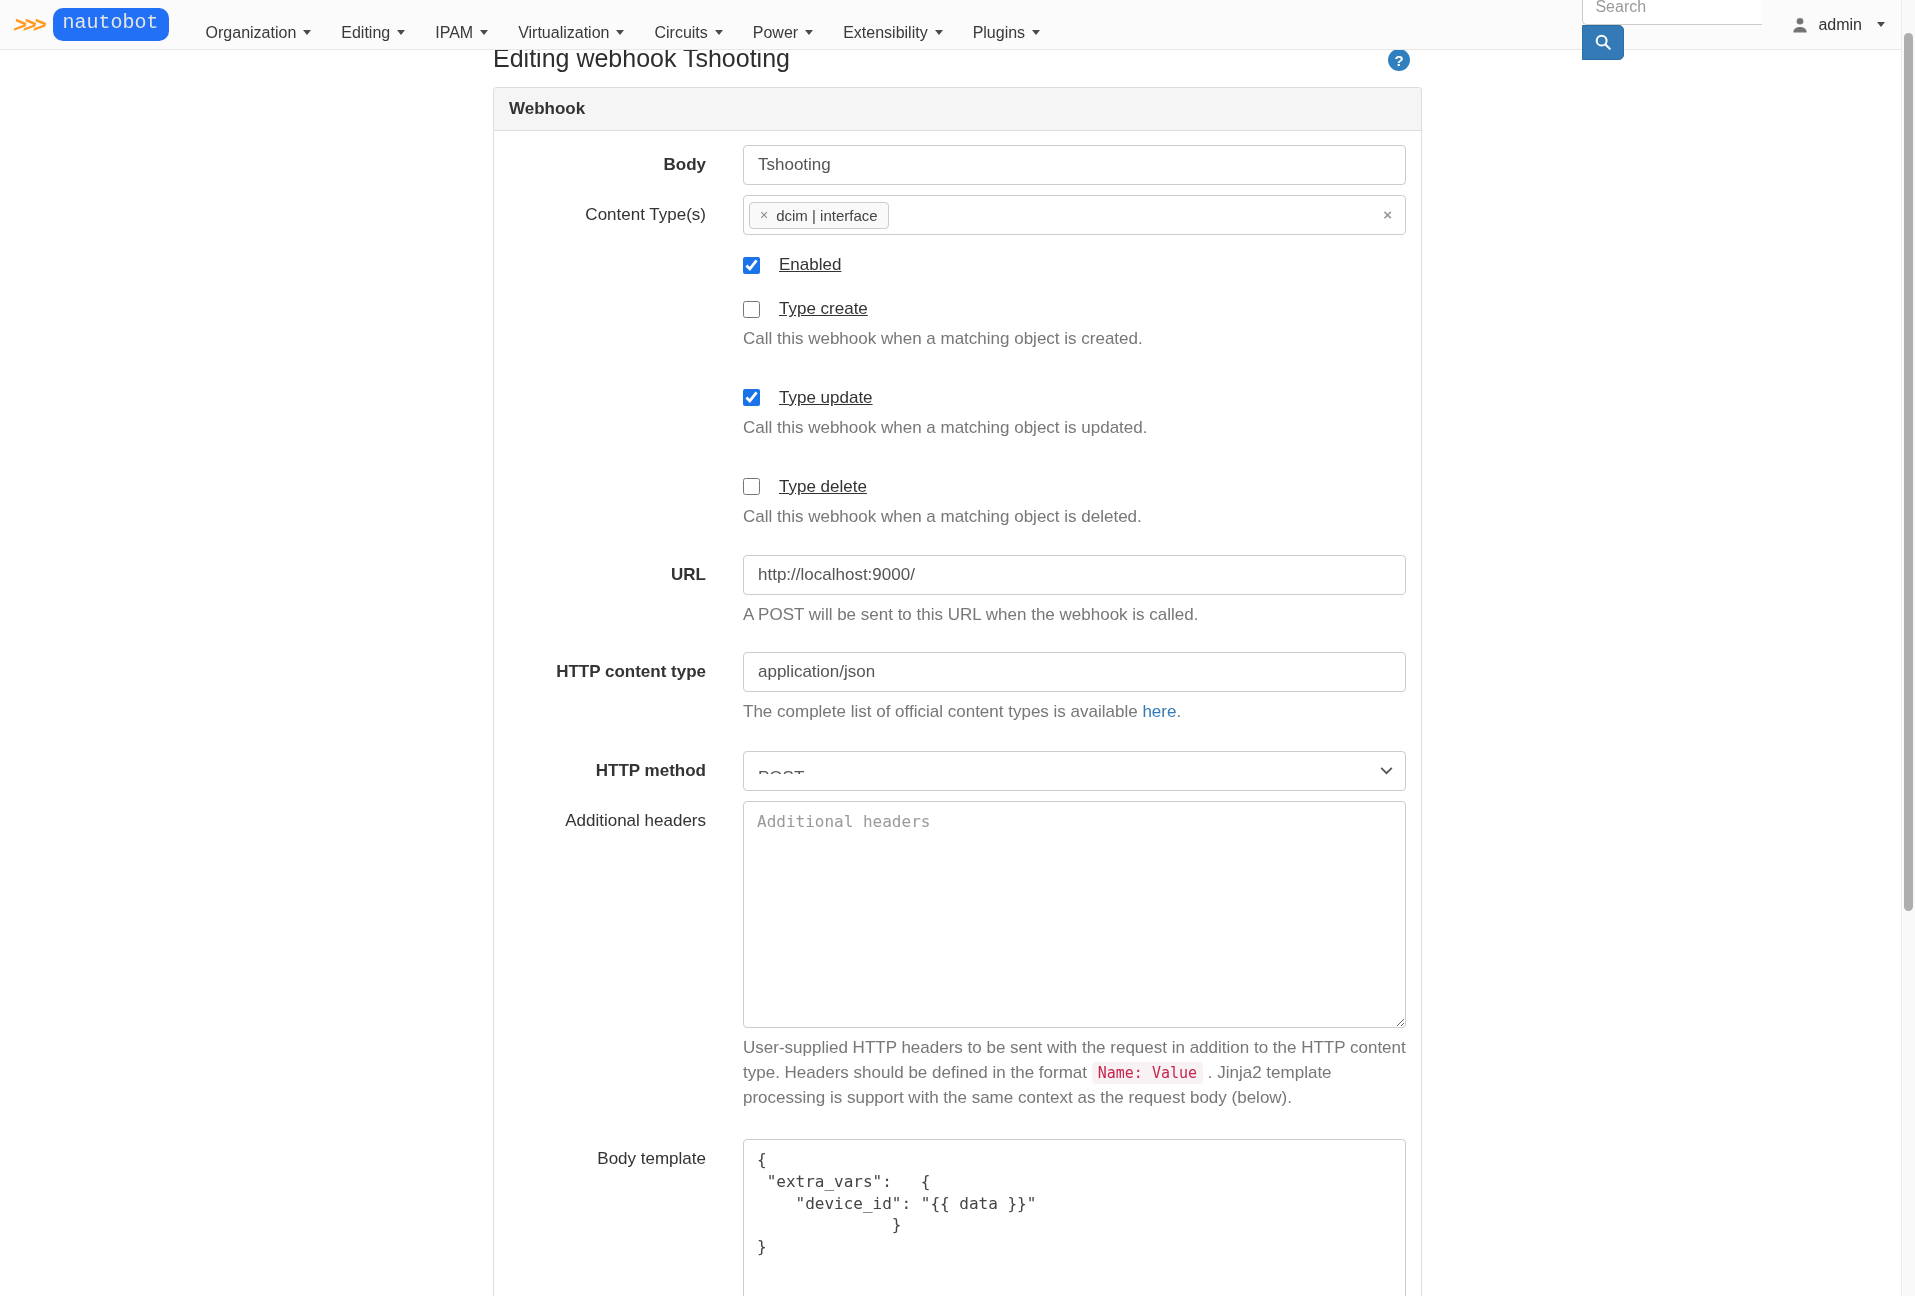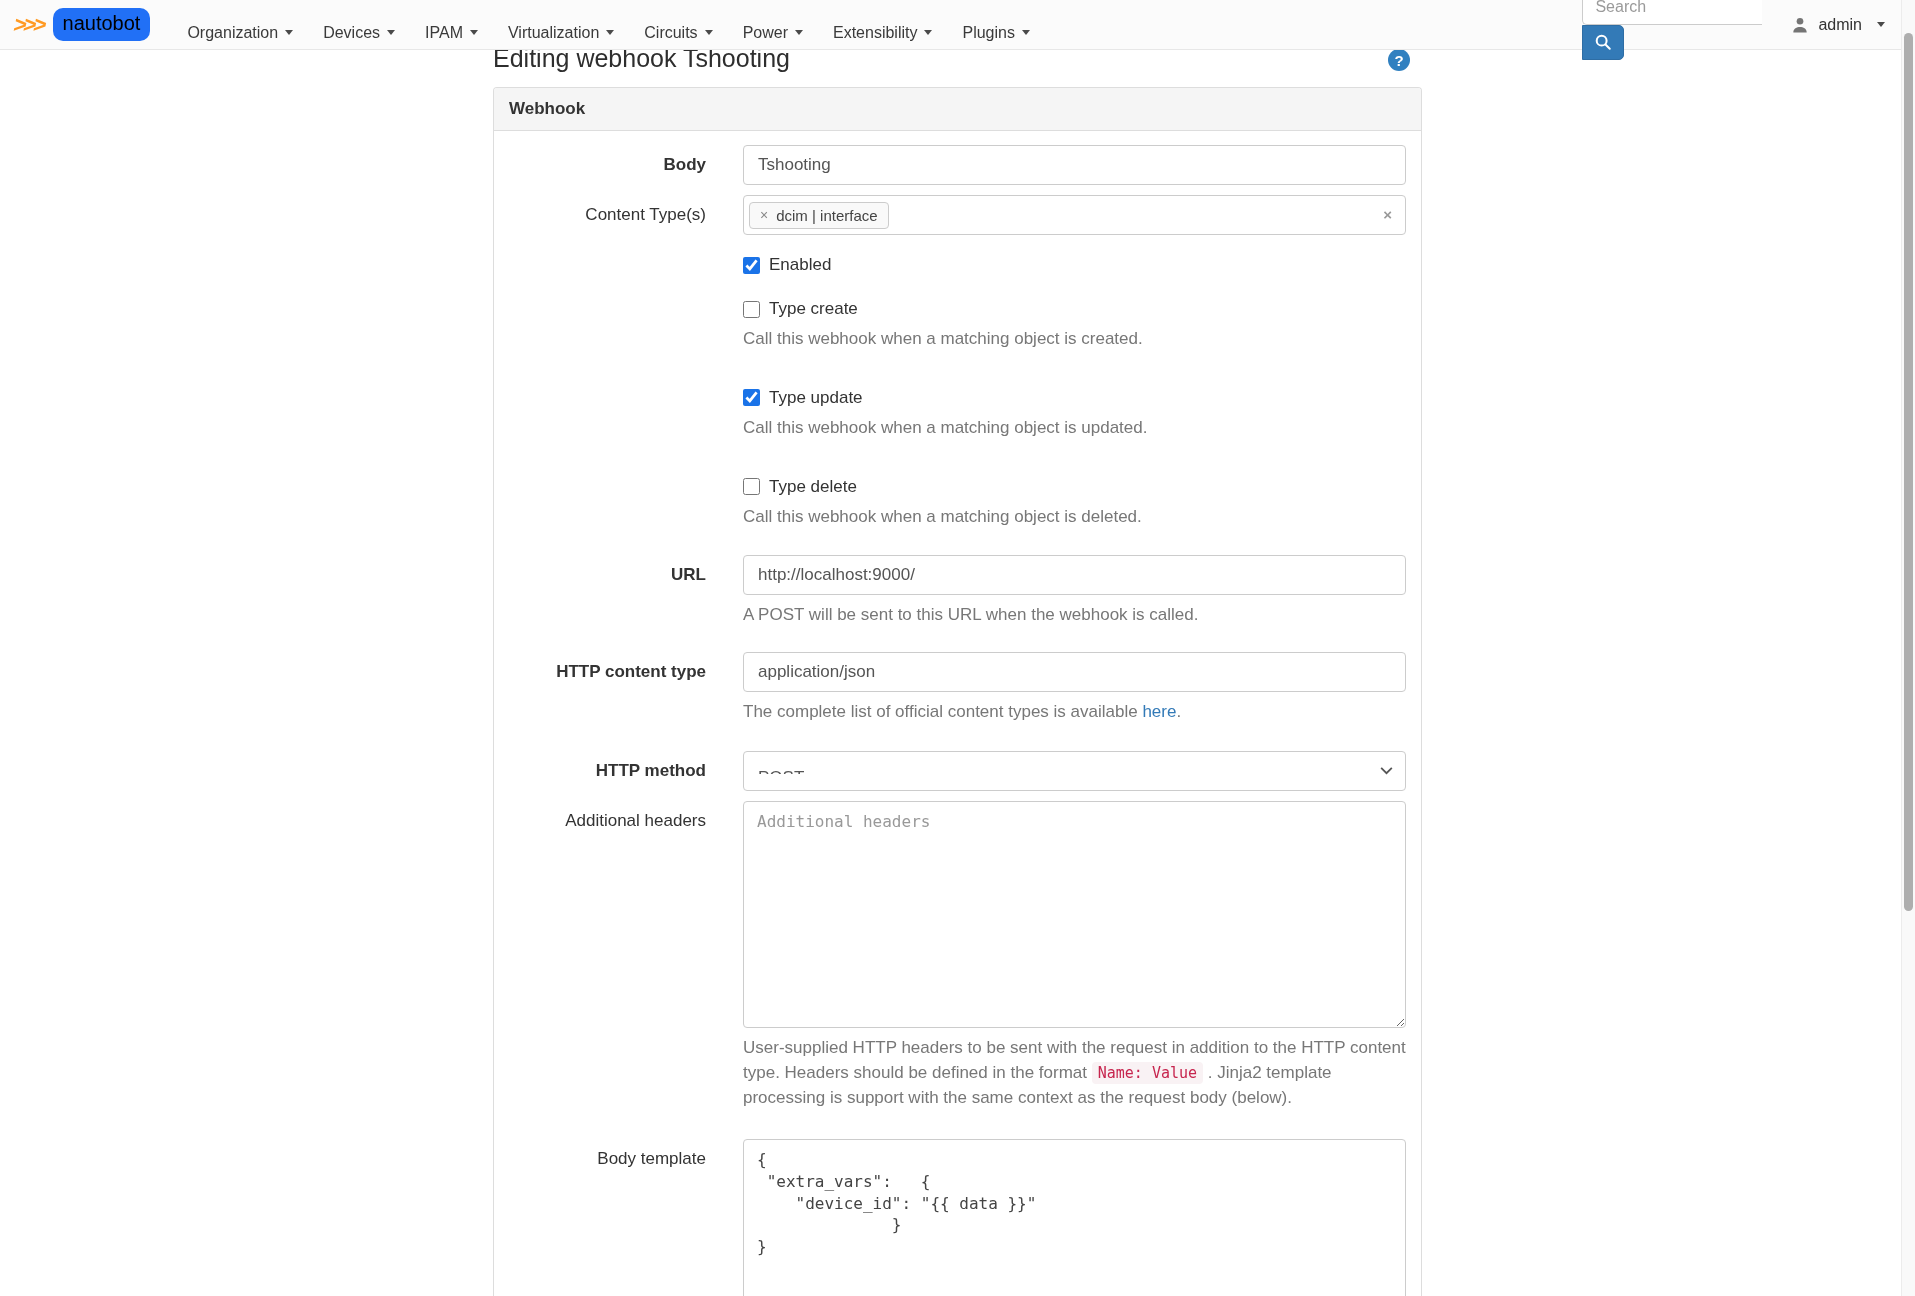--- a/index.html
+++ b/index.html
@@ -18,22 +18,22 @@
     background: #fbfbfb; border-bottom: 1px solid #e7e7e7;
     display: flex; align-items: center;
     padding: 0 30px 0 14px; z-index: 100;
   }
   .brand { display: flex; align-items: center; margin-right: 22px; cursor: pointer; }
   .brand-chevrons {
     color: #ff9a23; font-weight: bold; font-size: 22px; letter-spacing: -3px;
     transform: skewX(-12deg); margin-right: 9px; line-height: 1;
   }
   .brand-pill {
-    background: #2170f6; color: #000000;
-    font-family: Liberation Sans, sans-serif;
+    background: #2170f6; color: #e5e5e5;
+    font-family: Liberation Mono, monospace;
     font-size: 20px; padding: 3px 10px 6px; border-radius: 10px; line-height: 1.2;
   }
   .nav { display: flex; align-items: center; }
   .nav-item {
     padding: 8px 15px; font-size: 16px; color: #3a3a3a; cursor: pointer;
     display: flex; align-items: center; height: 50px; white-space: nowrap; margin-top: 16px;
   }
   .caret {
     margin-left: 7px; width: 0; height: 0;
     border-top: 5px solid #4a4a4a;
@@ -107,21 +107,21 @@
     background: #f9f9f9; border-radius: 4px; padding: 4px 10px; font-size: 15px; color: #444;
     cursor: default;
   }
   .token-x { color: #888; font-size: 14px; line-height: 1; cursor: pointer; }
   .clear-x {
     position: absolute; right: 13px; top: 10px; color: #999; font-weight: bold;
     font-size: 15px; cursor: pointer;
   }
 
   
-  .checkbox-row { display: flex; align-items: center; gap: 9px; }
+  .checkbox-row { display: flex; align-items: center; gap: 19px; text-decoration: underline; }
   .checkbox-row input[type="checkbox"] {
     width: 17px; height: 17px; accent-color: #1a73e8; margin: 0; cursor: pointer;
   }
   .checkbox-label { font-size: 17px; color: #333; cursor: pointer; }
 
   .help-block { font-size: 17px; color: #777; margin-top: 8px; line-height: 1.45; }
   .help-block a { color: #337ab7; text-decoration: none; cursor: pointer; }
   .inline-code {
     font-family: "DejaVu Sans Mono", "Liberation Mono", monospace; font-size: 15px;
     color: #c7254e; background: #f9f2f4; padding: 2px 6px; border-radius: 4px;
@@ -161,21 +161,21 @@
   <div class="brand">
     <span class="brand-chevrons">&gt;&gt;&gt;</span>
     <span class="brand-pill">nautobot</span>
   </div>
   <div class="nav">
     <div class="nav-item">
         <span>Organization</span>
         <span class="caret"></span>
       </div>
     <div class="nav-item">
-        <span>Devices</span>
+        <span>Editing</span>
         <span class="caret"></span>
       </div>
     <div class="nav-item">
         <span>IPAM</span>
         <span class="caret"></span>
       </div>
     <div class="nav-item">
         <span>Virtualization</span>
         <span class="caret"></span>
       </div>

